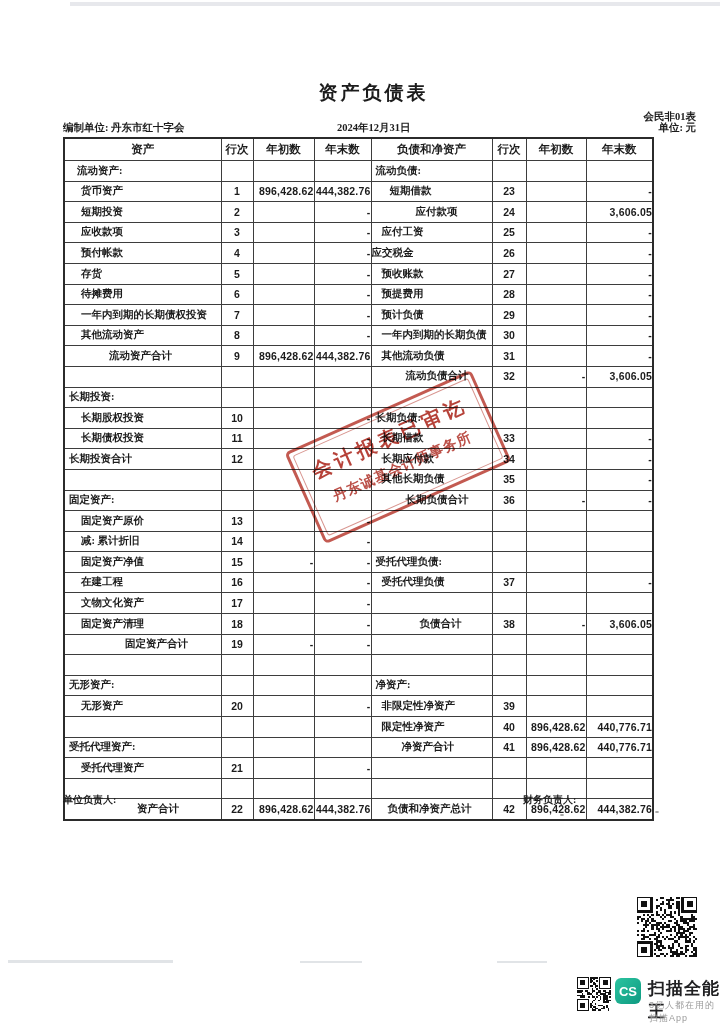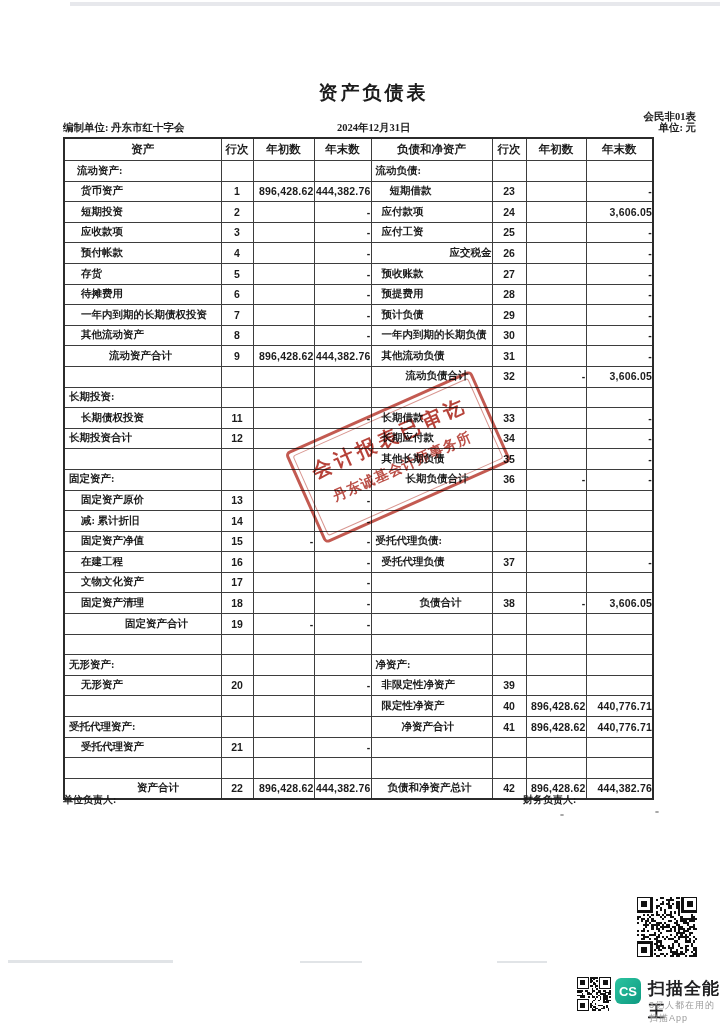--- a/index.html
+++ b/index.html
@@ -102,41 +102,41 @@
           <td class="lbl" style="padding-left: 18px;">短期借款</td>
           <td class="ln">23</td>
           <td class="num"></td>
           <td class="num">-</td>
         </tr>
         <tr>
           <td class="lbl" style="padding-left: 16px;">短期投资</td>
           <td class="ln">2</td>
           <td class="num"></td>
           <td class="num">-</td>
-          <td class="lbl" style="padding-left: 10px;">应付款项</td>
+          <td class="lbl" style="padding-left: 10px; text-align: center;">应付款项</td>
           <td class="ln">24</td>
           <td class="num"></td>
           <td class="num">3,606.05</td>
         </tr>
         <tr>
           <td class="lbl" style="padding-left: 16px;">应收款项</td>
           <td class="ln">3</td>
           <td class="num"></td>
           <td class="num">-</td>
           <td class="lbl" style="padding-left: 10px;">应付工资</td>
           <td class="ln">25</td>
           <td class="num"></td>
           <td class="num">-</td>
         </tr>
         <tr>
           <td class="lbl" style="padding-left: 16px;">预付帐款</td>
           <td class="ln">4</td>
           <td class="num"></td>
           <td class="num">-</td>
-          <td class="lbl" style=" text-align: right;">应交税金</td>
+          <td class="lbl" style="">应交税金</td>
           <td class="ln">26</td>
           <td class="num"></td>
           <td class="num">-</td>
         </tr>
         <tr>
           <td class="lbl" style="padding-left: 16px;">存货</td>
           <td class="ln">5</td>
           <td class="num"></td>
           <td class="num">-</td>
           <td class="lbl" style="padding-left: 10px;">预收账款</td>
@@ -193,20 +193,30 @@
           <td class="ln">32</td>
           <td class="num">-</td>
           <td class="num">3,606.05</td>
         </tr>
         <tr>
           <td class="lbl" style="padding-left: 4px;">长期投资:</td>
           <td class="ln"></td>
           <td class="num"></td>
           <td class="num"></td>
           <td class="lbl" style="padding-left: 2px;"></td>
+          <td class="ln"></td>
+          <td class="num"></td>
+          <td class="num"></td>
+        </tr>
+        <tr>
+          <td class="lbl" style="padding-left: 16px;">长期股权投资</td>
+          <td class="ln">10</td>
+          <td class="num"></td>
+          <td class="num">-</td>
+          <td class="lbl" style="padding-left: 4px;">长期负债:</td>
           <td class="ln"></td>
           <td class="num"></td>
           <td class="num"></td>
         </tr>
         <tr>
           <td class="lbl" style="padding-left: 16px;">长期债权投资</td>
           <td class="ln">11</td>
           <td class="num"></td>
           <td class="num">-</td>
           <td class="lbl" style="padding-left: 10px;">长期借款</td>

